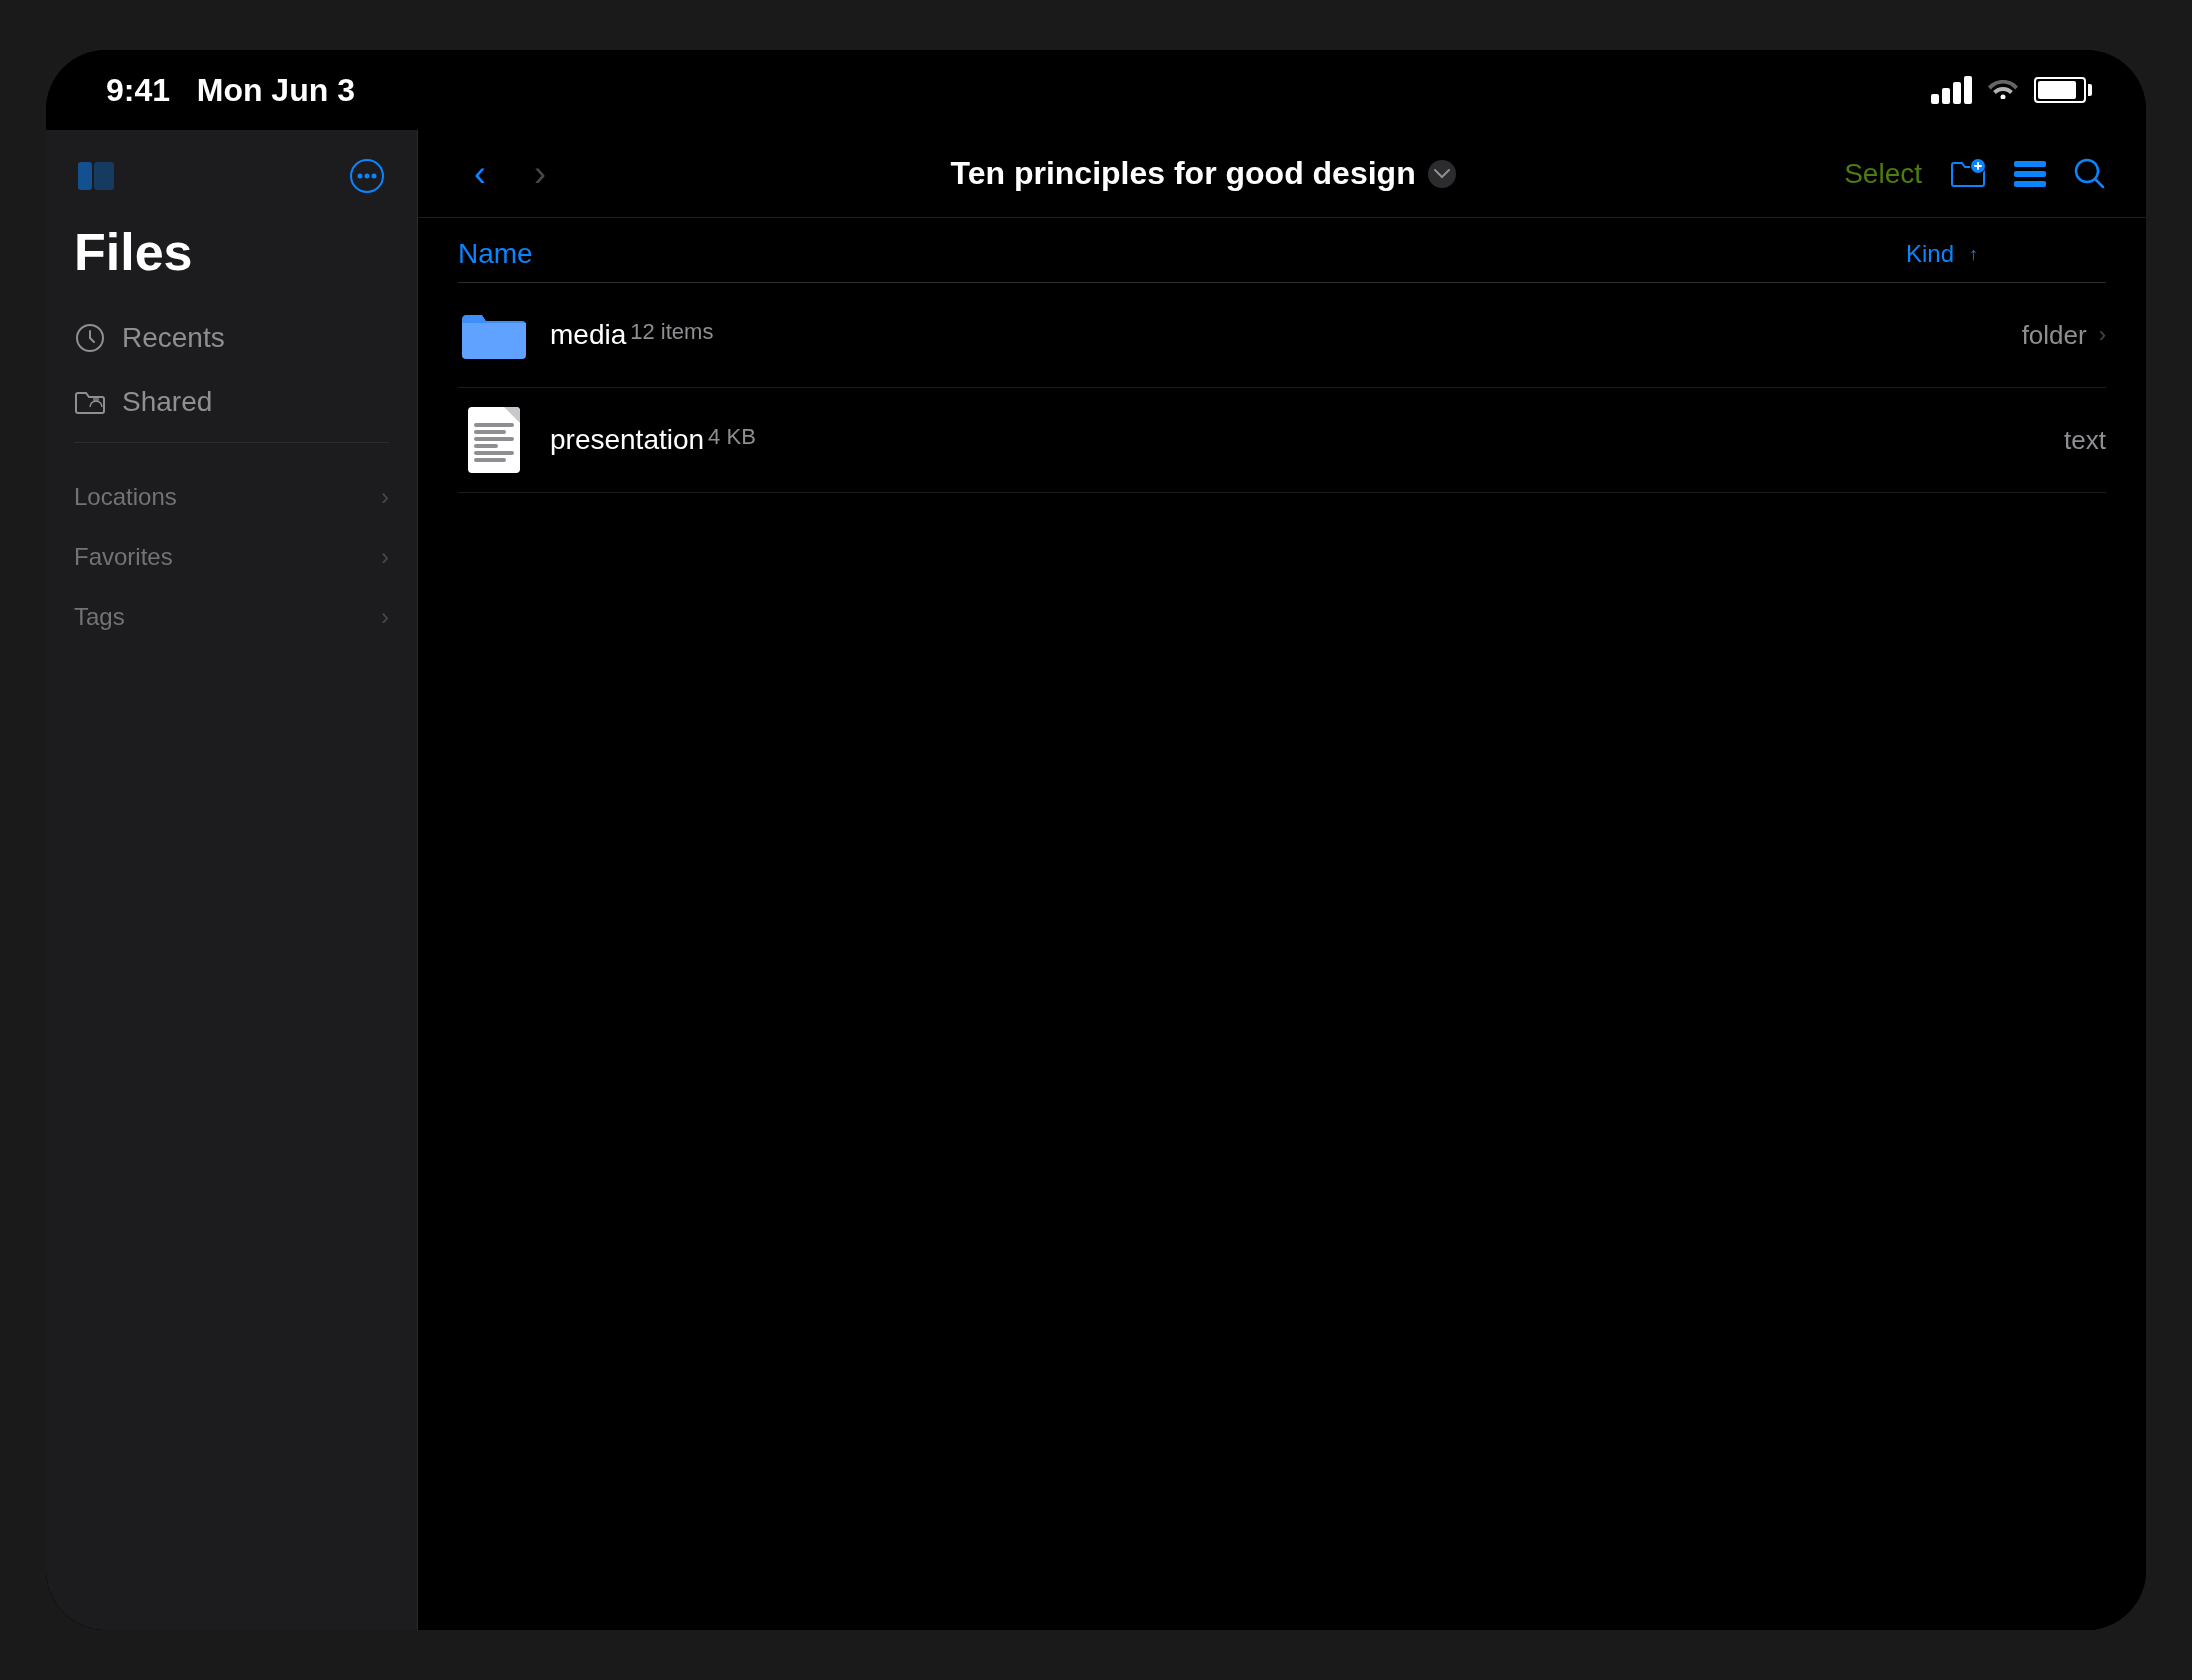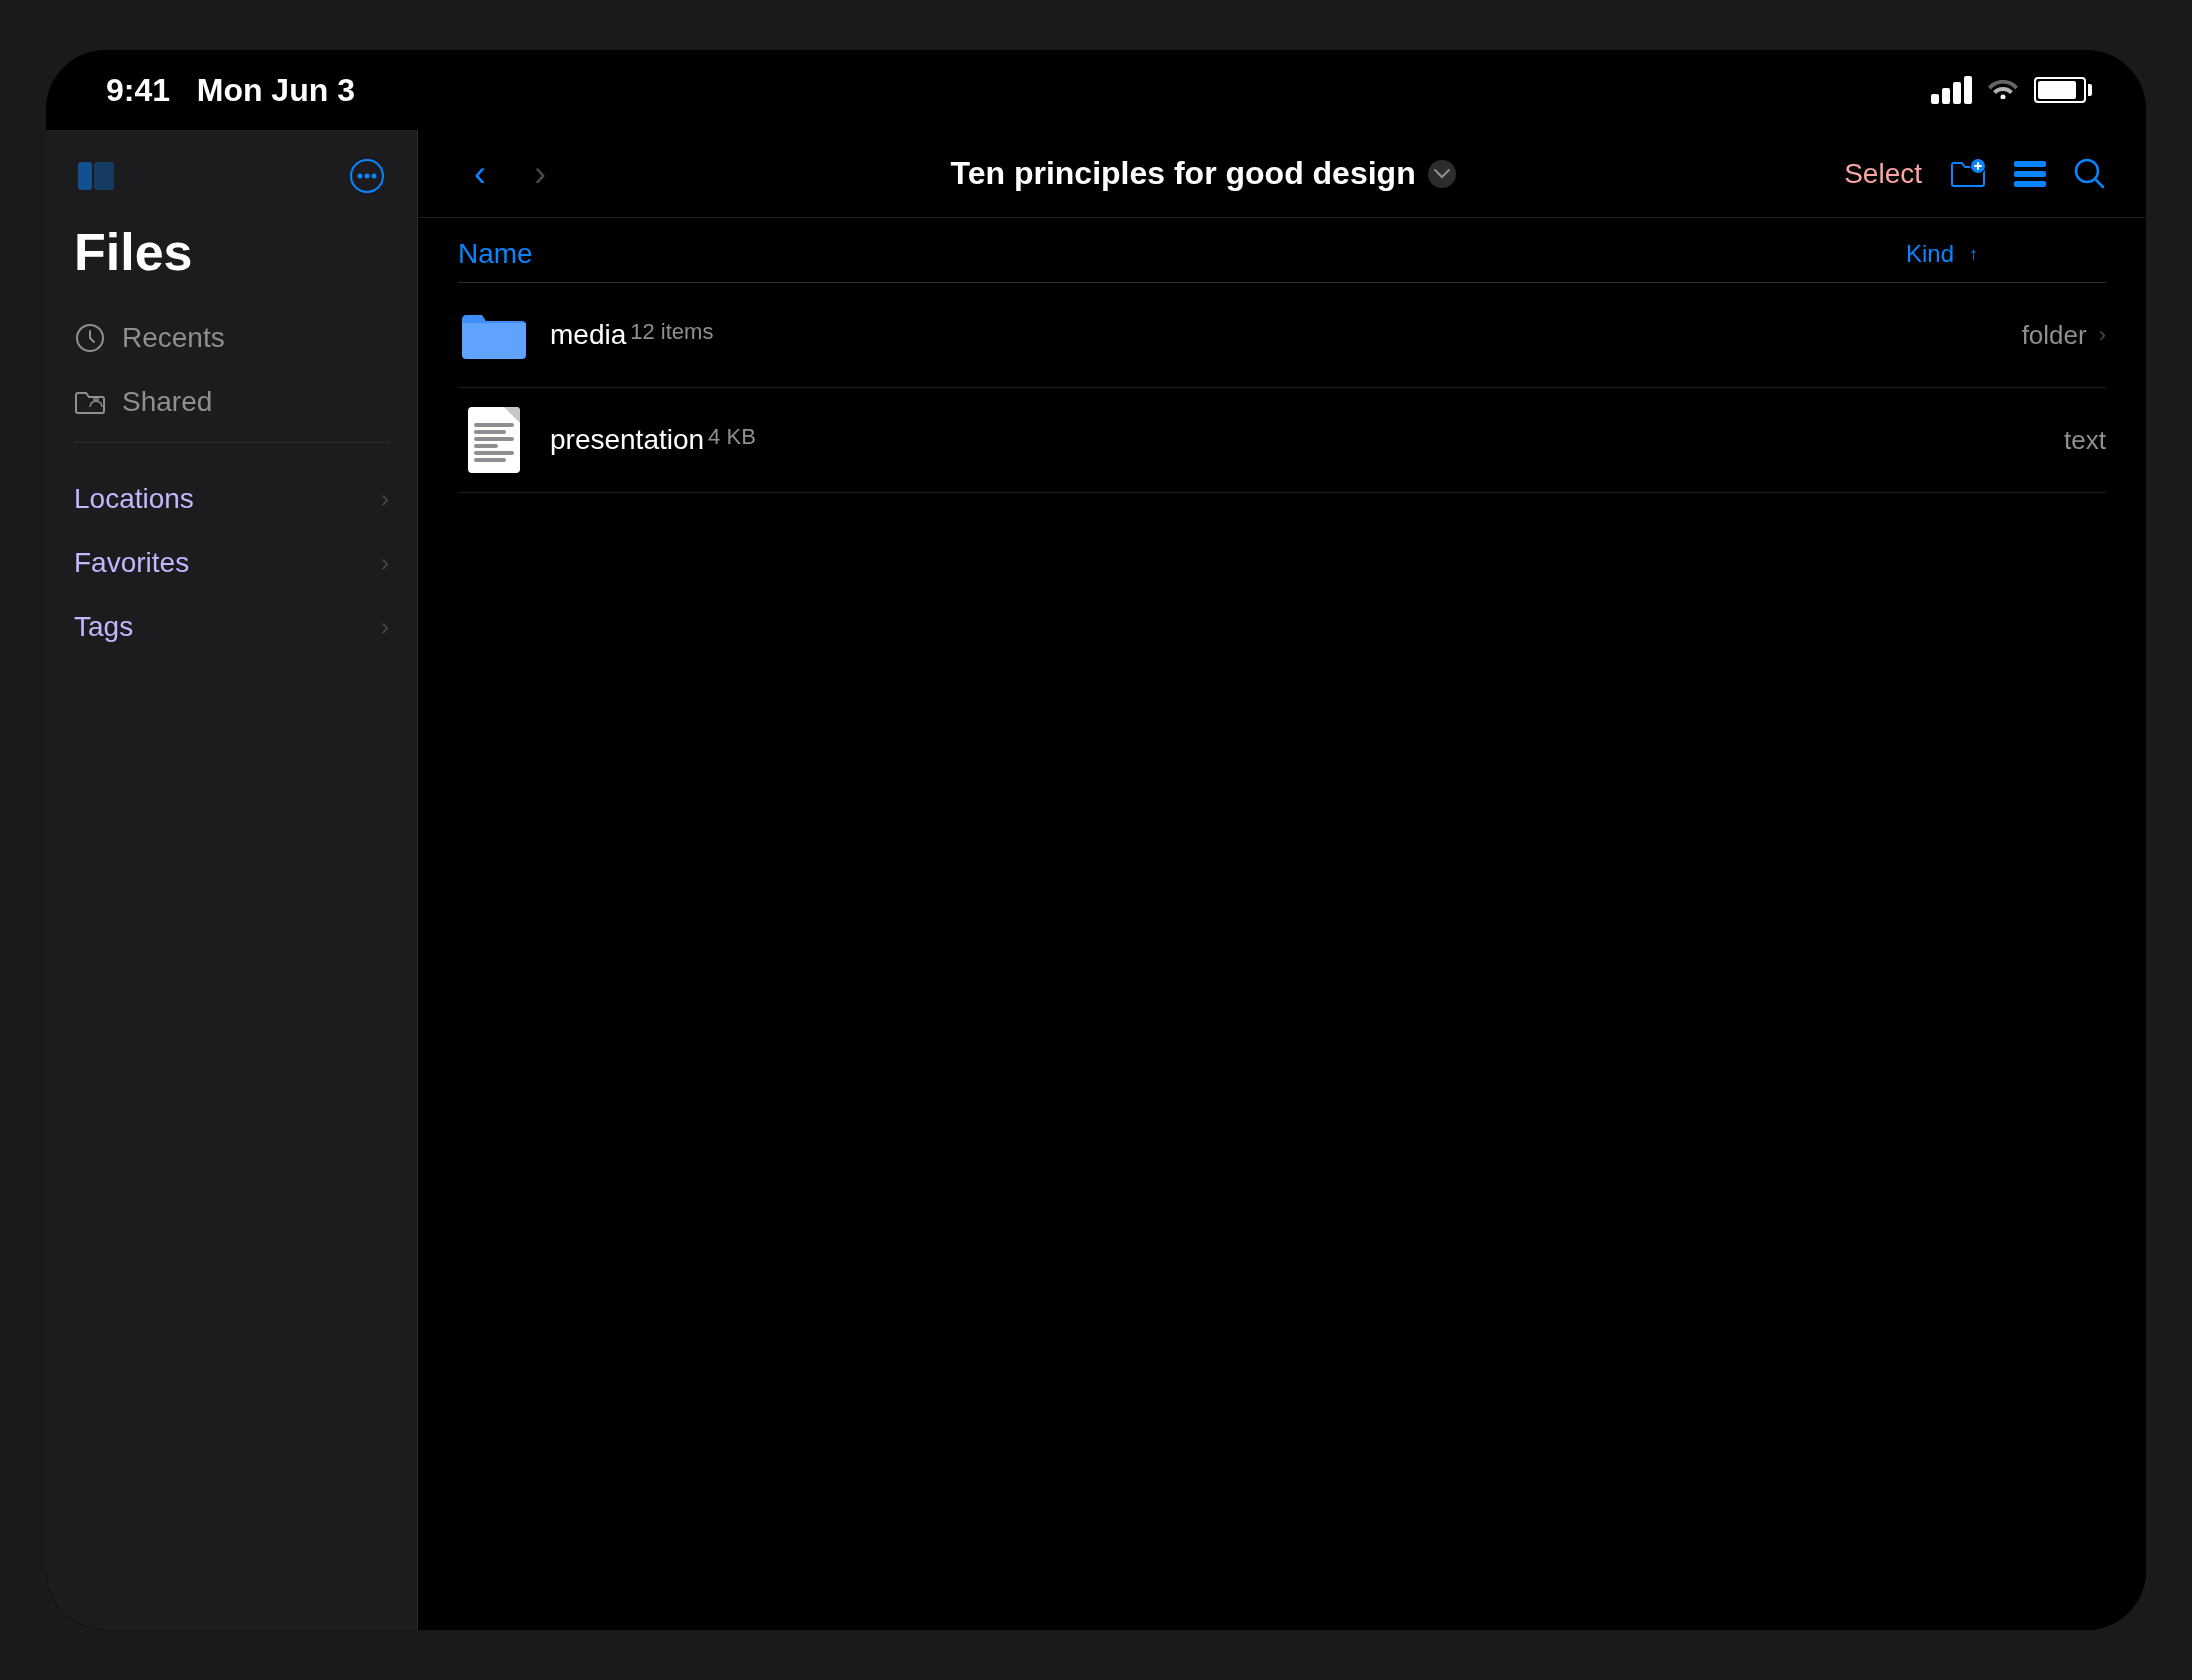--- a/index.html
+++ b/index.html
@@ -175,22 +175,22 @@
 
     .section-item {
       display: flex;
       align-items: center;
       justify-content: space-between;
       padding: 16px 20px;
       cursor: pointer;
     }
 
     .section-item .section-label {
-      color: #c4b5fd;
-      font-size: 28px;
+      color: #737373;
+      font-size: 24px;
     }
 
     .section-chevron {
       color: #48484a;
       font-size: 24px;
     }
 
     .divider {
       height: 1px;
       background: #2c2c2e;
@@ -265,21 +265,21 @@
       justify-content: center;
     }
 
     .nav-actions {
       display: flex;
       align-items: center;
       gap: 28px;
     }
 
     .nav-select-btn {
-      color: #fca5a5;
+      color: #4d7c0f;
       font-size: 28px;
       font-weight: 400;
       cursor: pointer;
     }
 
     .nav-icon-btn {
       color: #0a84ff;
       font-size: 30px;
       cursor: pointer;
       display: flex;

